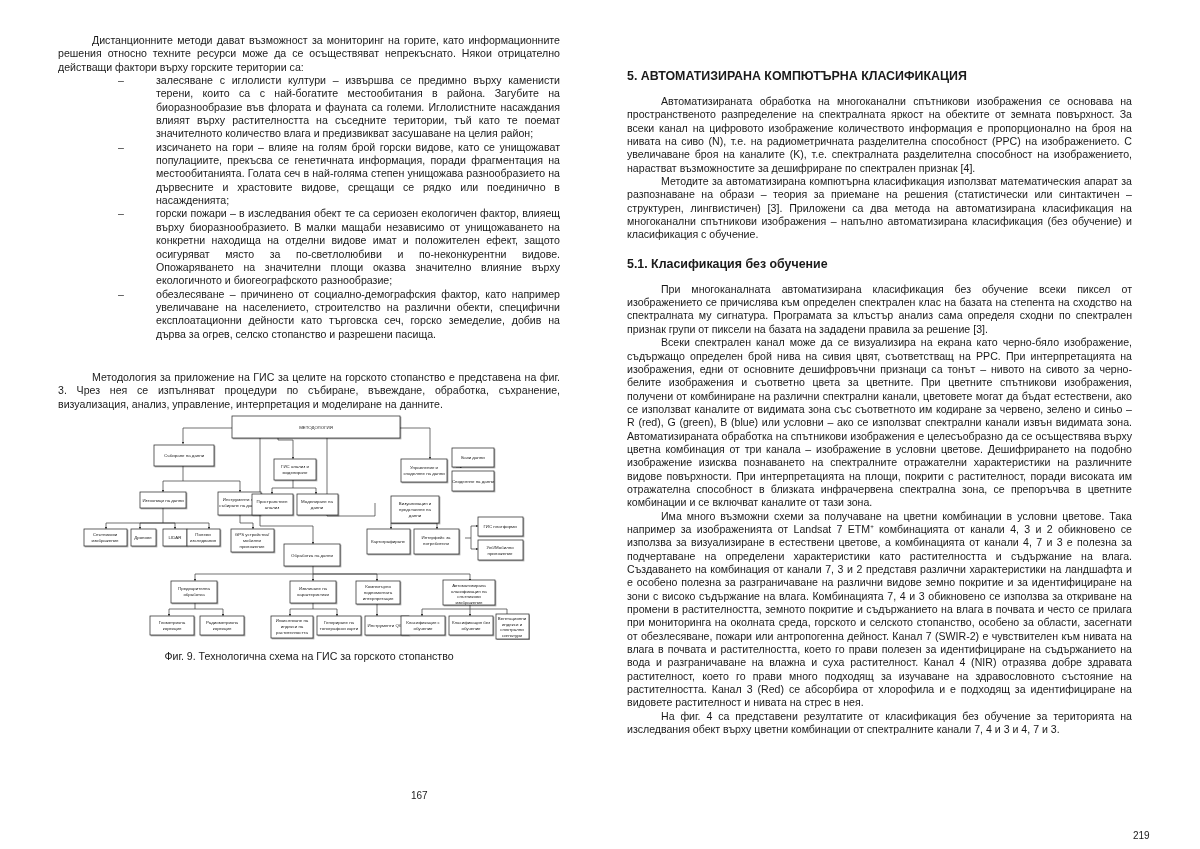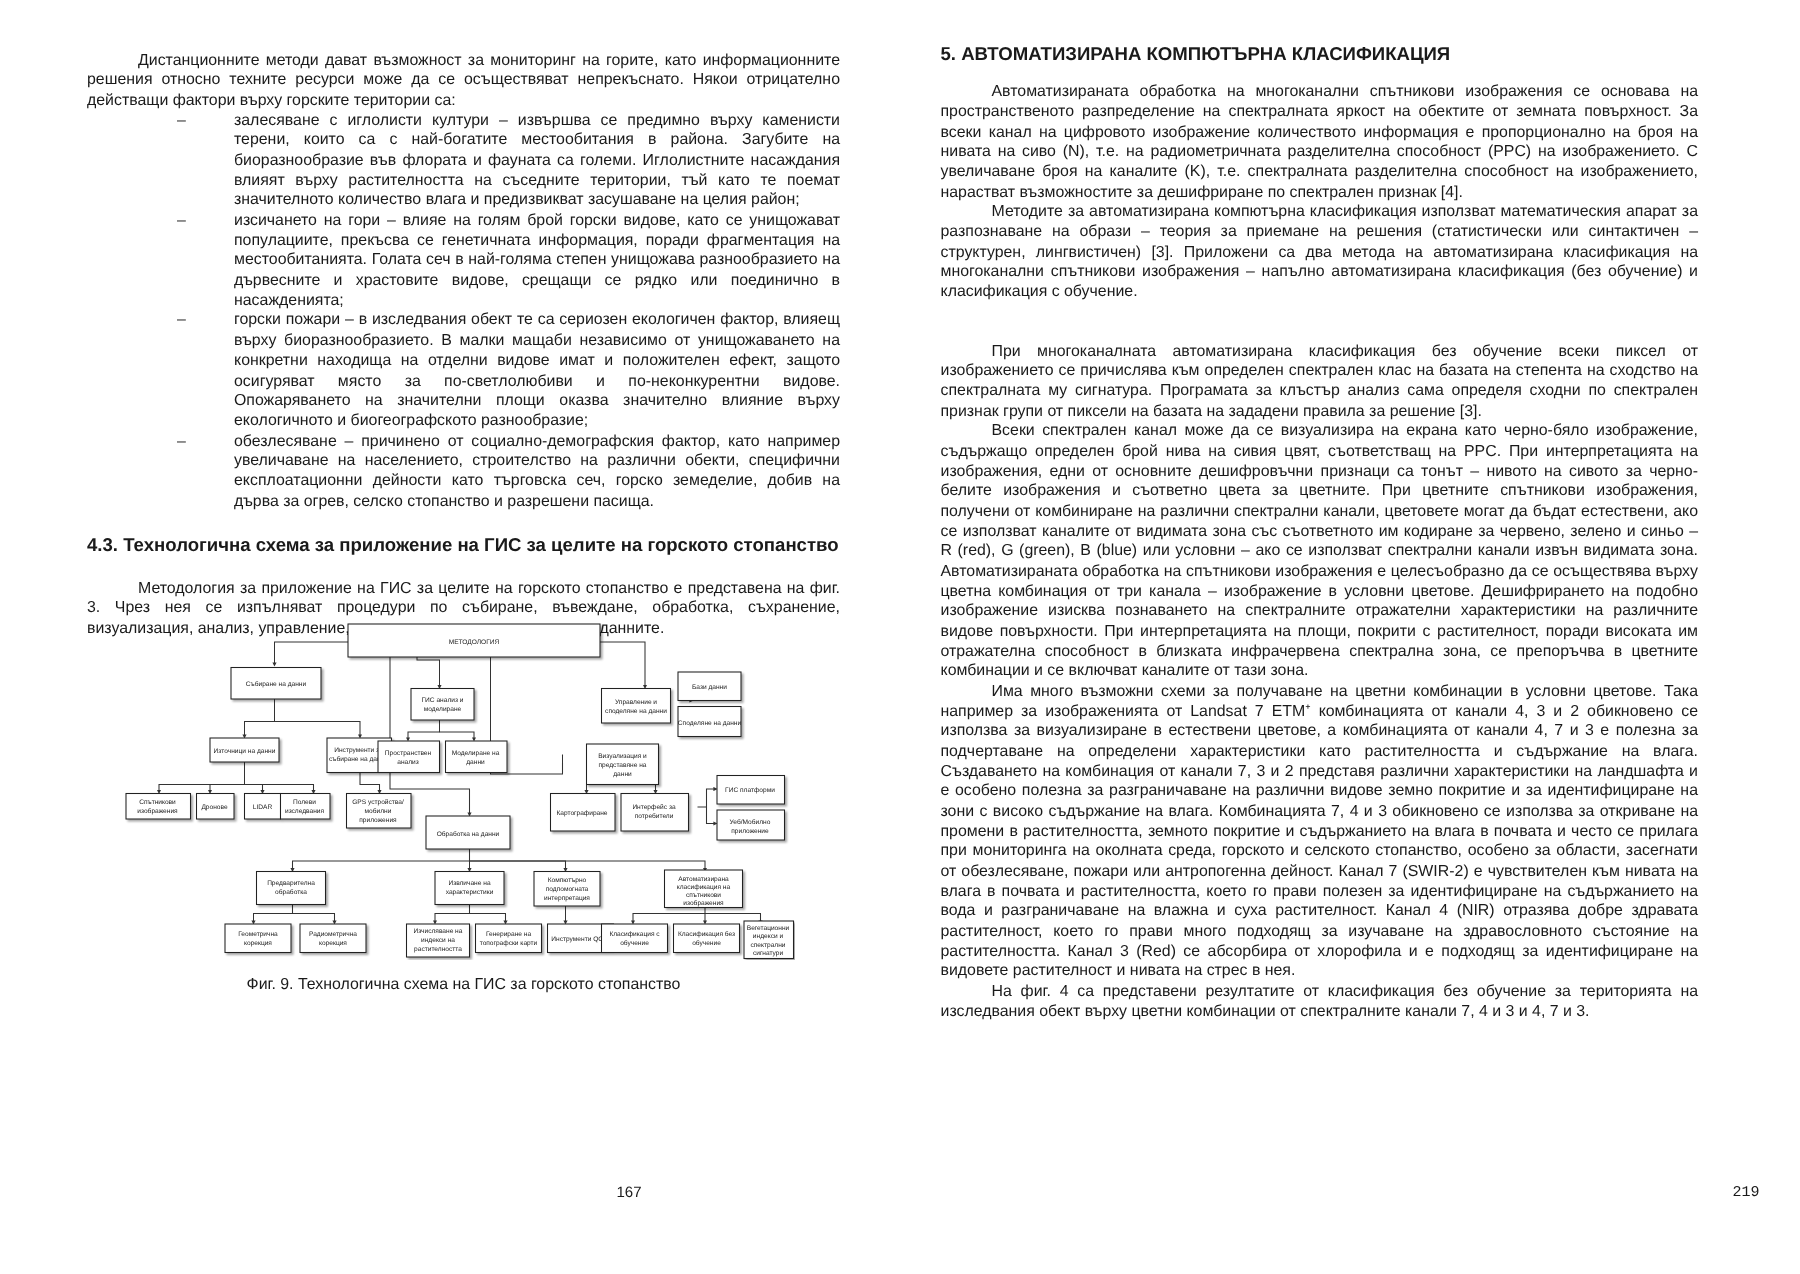--- a/index.html
+++ b/index.html
@@ -2,21 +2,21 @@
 <html><head>
 <meta charset="utf-8">
 <style>
   html, body { margin: 0; padding: 0; }
   body {
     width: 1200px; height: 849px; background: #ffffff; position: relative; overflow: hidden;
     font-family: "Liberation Sans", sans-serif; color: #1a1a1a;
   }
   .page { position: absolute; top: 0; height: 672px; }
   .page-left { left: 0; width: 600px; }
-  .page-right { left: 600px; width: 600px; }
+  .page-right { left: 600px; width: 600px; margin-top: 40px; }
   .text {
     position: absolute; font-size: 10.6px; line-height: 13.35px; text-align: justify;
   }
   .page-left .text { left: 58px; width: 502px; }
   .page-right .text { left: 27px; width: 505px; }
   p { margin: 0; }
   p.indent { text-indent: 34px; }
   ul.bullets { list-style: none; margin: 0; padding: 0 0 0 98px; }
   ul.bullets li { position: relative; }
   ul.bullets li::before { content: "–"; position: absolute; left: -38px; color: #333; }
@@ -26,37 +26,36 @@
   .gap-s { height: 11px; }
   .gap-m { height: 15px; }
   .figure { position: absolute; left: 75px; top: 408px; width: 455px; height: 232px; }
   .figure svg { width: 455px; height: 232px; display: block; }
   .fig-caption {
     position: absolute; left: 58px; width: 502px; top: 650px;
     text-align: center; font-size: 10.6px;
   }
   .page-num { position: absolute; top: 790px; font-size: 10px; }
   .page-left .page-num { left: 411px; }
-  .page-right .page-num { left: 555px; font-family: Liberation Mono, monospace; }
+  .page-right .page-num { left: 533px; }
   .box text { font-size: 4.4px; font-family: "Liberation Sans", sans-serif; fill: #222; }
 </style>
 </head>
 <body>
 
 <div class="page page-left">
   <div class="text" style="top:34px;">
     <p class="indent">Дистанционните методи дават възможност за мониторинг на горите, като информационните решения относно техните ресурси може да се осъществяват непрекъснато. Някои отрицателно действащи фактори върху горските територии са:</p>
     <ul class="bullets">
       <li>залесяване с иглолисти култури – извършва се предимно върху каменисти терени, които са с най-богатите местообитания в района. Загубите на биоразнообразие във флората и фауната са големи. Иглолистните насаждания влияят върху растителността на съседните територии, тъй като те поемат значителното количество влага и предизвикват засушаване на целия район;</li>
       <li>изсичането на гори – влияе на голям брой горски видове, като се унищожават популациите, прекъсва се генетичната информация, поради фрагментация на местообитанията. Голата сеч в най-голяма степен унищожава разнообразието на дървесните и храстовите видове, срещащи се рядко или поединично в насажденията;</li>
       <li>горски пожари – в изследвания обект те са сериозен екологичен фактор, влияещ върху биоразнообразието. В малки мащаби независимо от унищожаването на конкретни находища на отделни видове имат и положителен ефект, защото осигуряват място за по-светлолюбиви и по-неконкурентни видове. Опожаряването на значителни площи оказва значително влияние върху екологичното и биогеографското разнообразие;</li>
       <li>обезлесяване – причинено от социално-демографския фактор, като например увеличаване на населението, строителство на различни обекти, специфични експлоатационни дейности като търговска сеч, горско земеделие, добив на дърва за огрев, селско стопанство и разрешени пасища.</li>
     </ul>
     <div class="gap-m"></div>
-    <h2>4.3. Технологична схема за приложение на ГИС за целите на горското стопанство</h2>
     <div class="gap-m"></div>
     <p class="indent">Методология за приложение на ГИС за целите на горското стопанство е представена на фиг. 3. Чрез нея се изпълняват процедури по събиране, въвеждане, обработка, съхранение, визуализация, анализ, управление, интерпретация и моделиране на данните.</p>
   </div>
 
   <div class="figure">
     <svg viewBox="0 0 455 232" xmlns="http://www.w3.org/2000/svg">
       <defs>
         <marker id="arr" markerWidth="4" markerHeight="4" refX="2" refY="2" orient="auto">
           <path d="M0,0 L4,2 L0,4 z" fill="#333"></path>
         </marker>
@@ -296,20 +295,21 @@
   <div class="page-num">167</div>
 </div>
 
 <div class="page page-right">
   <div class="text" style="top:29px;">
     <h2>5. АВТОМАТИЗИРАНА КОМПЮТЪРНА КЛАСИФИКАЦИЯ</h2>
     <div class="gap-s"></div>
     <p class="indent">Автоматизираната обработка на многоканални спътникови изображения се основава на пространственото разпределение на спектралната яркост на обектите от земната повърхност. За всеки канал на цифровото изображение количеството информация е пропорционално на броя на нивата на сиво (N), т.е. на радиометричната разделителна способност (PPC) на изображението. С увеличаване броя на каналите (K), т.е. спектралната разделителна способност на изображението, нарастват възможностите за дешифриране по спектрален признак [4].</p>
     <p class="indent">Методите за автоматизирана компютърна класификация използват математическия апарат за разпознаване на образи – теория за приемане на решения (статистически или синтактичен – структурен, лингвистичен) [3]. Приложени са два метода на автоматизирана класификация на многоканални спътникови изображения – напълно автоматизирана класификация (без обучение) и класификация с обучение.</p>
     <div class="gap-m"></div>
+    <h2>5.1. Класификация без обучение</h2>
     <div class="gap-s"></div>
     <p class="indent">При многоканалната автоматизирана класификация без обучение всеки пиксел от изображението се причислява към определен спектрален клас на базата на степента на сходство на спектралната му сигнатура. Програмата за клъстър анализ сама определя сходни по спектрален признак групи от пиксели на базата на зададени правила за решение [3].</p>
     <p class="indent">Всеки спектрален канал може да се визуализира на екрана като черно-бяло изображение, съдържащо определен брой нива на сивия цвят, съответстващ на PPC. При интерпретацията на изображения, едни от основните дешифровъчни признаци са тонът – нивото на сивото за черно-белите изображения и съответно цвета за цветните. При цветните спътникови изображения, получени от комбиниране на различни спектрални канали, цветовете могат да бъдат естествени, ако се използват каналите от видимата зона със съответното им кодиране за червено, зелено и синьо – R (red), G (green), B (blue) или условни – ако се използват спектрални канали извън видимата зона. Автоматизираната обработка на спътникови изображения е целесъобразно да се осъществява върху цветна комбинация от три канала – изображение в условни цветове. Дешифрирането на подобно изображение изисква познаването на спектралните отражателни характеристики на различните видове повърхности. При интерпретацията на площи, покрити с растителност, поради високата им отражателна способност в близката инфрачервена спектрална зона, се препоръчва в цветните комбинации и се включват каналите от тази зона.</p>
     <p class="indent">Има много възможни схеми за получаване на цветни комбинации в условни цветове. Така например за изображенията от Landsat 7 ETM⁺ комбинацията от канали 4, 3 и 2 обикновено се използва за визуализиране в естествени цветове, а комбинацията от канали 4, 7 и 3 е полезна за подчертаване на определени характеристики като растителността и съдържание на влага. Създаването на комбинация от канали 7, 3 и 2 представя различни характеристики на ландшафта и е особено полезна за разграничаване на различни видове земно покритие и за идентифициране на зони с високо съдържание на влага. Комбинацията 7, 4 и 3 обикновено се използва за откриване на промени в растителността, земното покритие и съдържанието на влага в почвата и често се прилага при мониторинга на околната среда, горското и селското стопанство, особено за области, засегнати от обезлесяване, пожари или антропогенна дейност. Канал 7 (SWIR-2) е чувствителен към нивата на влага в почвата и растителността, което го прави полезен за идентифициране на съдържанието на вода и разграничаване на влажна и суха растителност. Канал 4 (NIR) отразява добре здравата растителност, което го прави много подходящ за изучаване на здравословното състояние на растителността. Канал 3 (Red) се абсорбира от хлорофила и е подходящ за идентифициране на видовете растителност и нивата на стрес в нея.</p>
     <p class="indent">На фиг. 4 са представени резултатите от класификация без обучение за територията на изследвания обект върху цветни комбинации от спектралните канали 7, 4 и 3 и 4, 7 и 3.</p>
   </div>
   <div class="page-num">219</div>
 </div>
 
 </body></html>

